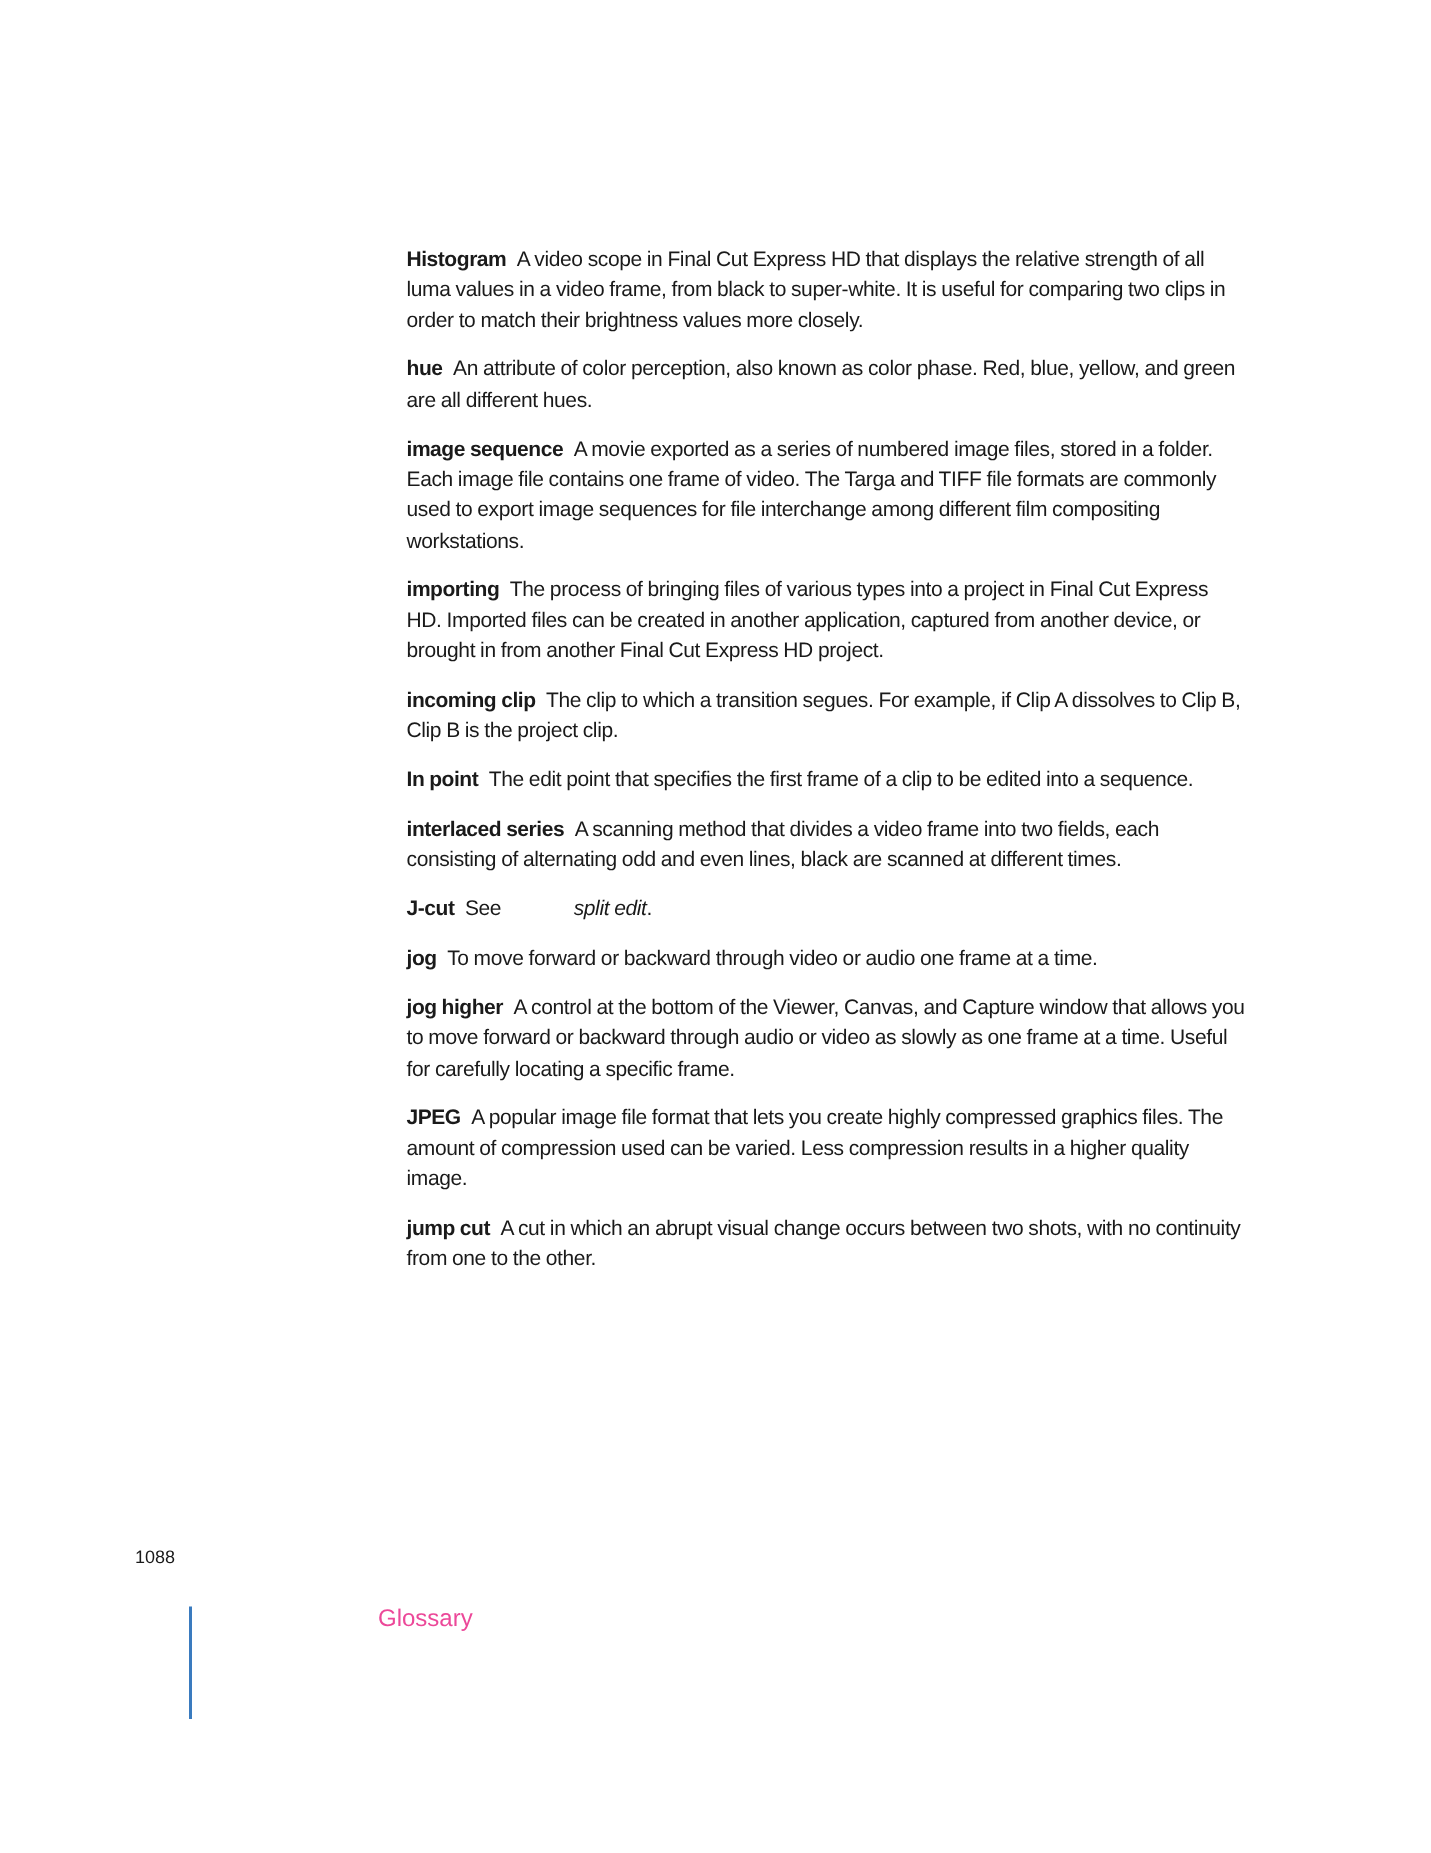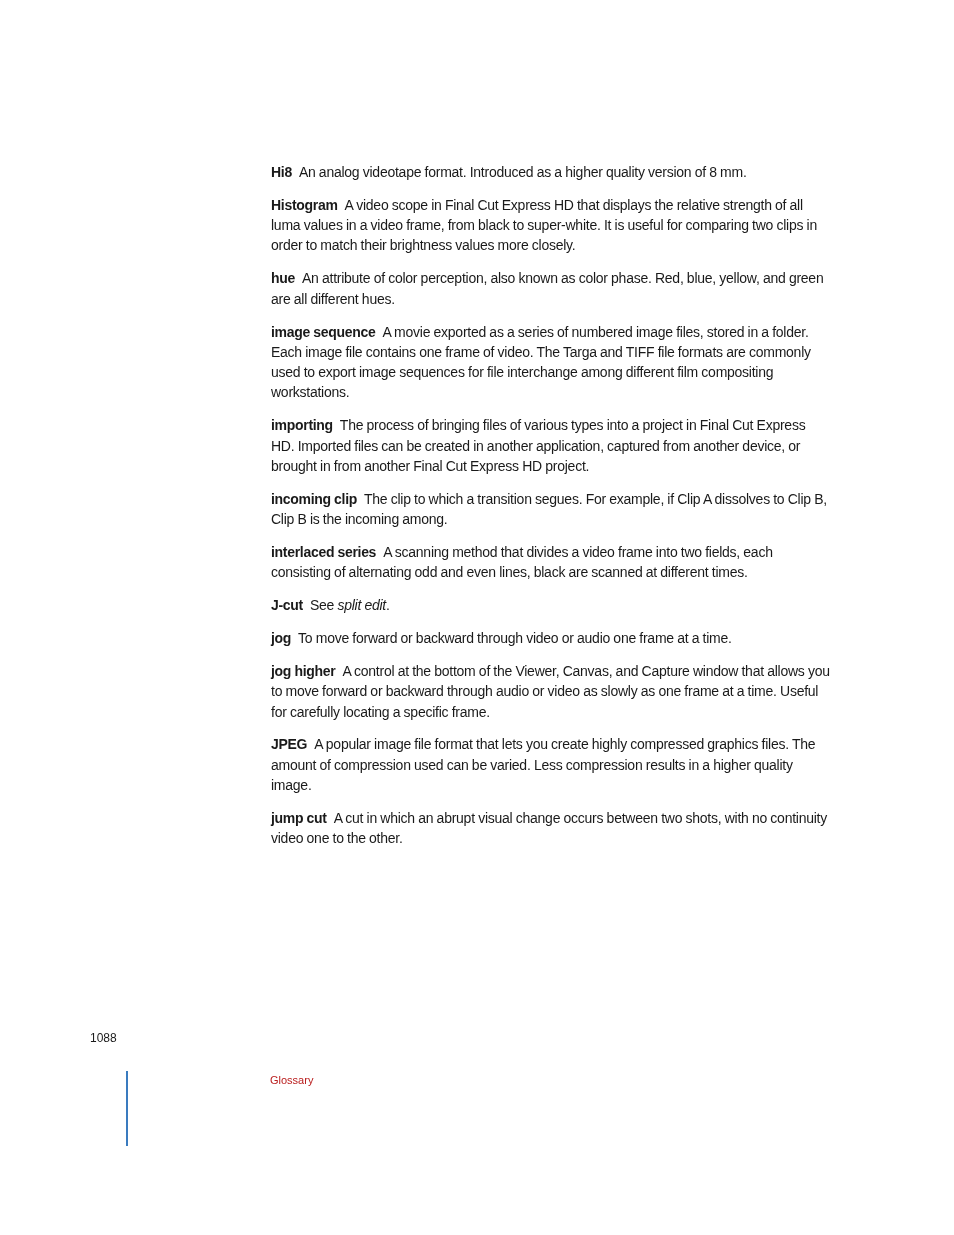--- a/index.html
+++ b/index.html
@@ -31,74 +31,75 @@
     .term {
       font-weight: bold;
       letter-spacing: -0.3px;
     }
     .gap {
       display: inline-block;
       width: 7px;
     }
     .def em {
       font-style: italic;
+      margin-left: 45px;
     }
     .footer-page {
       position: absolute;
       left: 90px;
       top: 1030px;
       font-size: 12px;
       line-height: 16px;
       color: #1a1a1a;
     }
     .footer-rule {
       position: absolute;
       left: 126px;
       top: 1071px;
       width: 2px;
       height: 75px;
       background: #3a7bbf;
     }
     .footer-section {
       position: absolute;
-      left: 270px;
+      left: 252px;
       top: 1072px;
-      font-size: 11px;
+      font-size: 16px;
       line-height: 16px;
-      color: #b91c1c;
+      color: #ec4899;
     }
   </style>
 </head>
 <body>
 
 <div class="content">
 
-  <p class="entry"><span class="term">Hi8</span><span class="gap"></span><span class="def">An analog videotape format. Introduced as a higher quality version of 8 mm.</span></p>
 
   <p class="entry"><span class="term">Histogram</span><span class="gap"></span><span class="def">A video scope in Final Cut Express HD that displays the relative strength of all luma values in a video frame, from black to super-white. It is useful for comparing two clips in order to match their brightness values more closely.</span></p>
 
   <p class="entry"><span class="term">hue</span><span class="gap"></span><span class="def">An attribute of color perception, also known as color phase. Red, blue, yellow, and green are all different hues.</span></p>
 
   <p class="entry"><span class="term">image sequence</span><span class="gap"></span><span class="def">A movie exported as a series of numbered image files, stored in a folder. Each image file contains one frame of video. The Targa and TIFF file formats are commonly used to export image sequences for file interchange among different film compositing workstations.</span></p>
 
   <p class="entry"><span class="term">importing</span><span class="gap"></span><span class="def">The process of bringing files of various types into a project in Final Cut Express HD. Imported files can be created in another application, captured from another device, or brought in from another Final Cut Express HD project.</span></p>
 
-  <p class="entry"><span class="term">incoming clip</span><span class="gap"></span><span class="def">The clip to which a transition segues. For example, if Clip A dissolves to Clip B, Clip B is the incoming among.</span></p>
+  <p class="entry"><span class="term">incoming clip</span><span class="gap"></span><span class="def">The clip to which a transition segues. For example, if Clip A dissolves to Clip B, Clip B is the project clip.</span></p>
 
+  <p class="entry"><span class="term">In point</span><span class="gap"></span><span class="def">The edit point that specifies the first frame of a clip to be edited into a sequence.</span></p>
 
 
   <p class="entry"><span class="term">interlaced series</span><span class="gap"></span><span class="def">A scanning method that divides a video frame into two fields, each consisting of alternating odd and even lines, black are scanned at different times.</span></p>
 
   <p class="entry"><span class="term">J-cut</span><span class="gap"></span><span class="def"><span>See </span><em>split edit</em><span>.</span></span></p>
 
   <p class="entry"><span class="term">jog</span><span class="gap"></span><span class="def">To move forward or backward through video or audio one frame at a time.</span></p>
 
   <p class="entry"><span class="term">jog higher</span><span class="gap"></span><span class="def">A control at the bottom of the Viewer, Canvas, and Capture window that allows you to move forward or backward through audio or video as slowly as one frame at a time. Useful for carefully locating a specific frame.</span></p>
 
   <p class="entry"><span class="term">JPEG</span><span class="gap"></span><span class="def">A popular image file format that lets you create highly compressed graphics files. The amount of compression used can be varied. Less compression results in a higher quality image.</span></p>
 
-  <p class="entry"><span class="term">jump cut</span><span class="gap"></span><span class="def">A cut in which an abrupt visual change occurs between two shots, with no continuity video one to the other.</span></p>
+  <p class="entry"><span class="term">jump cut</span><span class="gap"></span><span class="def">A cut in which an abrupt visual change occurs between two shots, with no continuity from one to the other.</span></p>
 
 </div>
 
 <div class="footer-page">1088</div>
 <div class="footer-rule"></div>
 <div class="footer-section">Glossary</div>
 
 </body></html>

